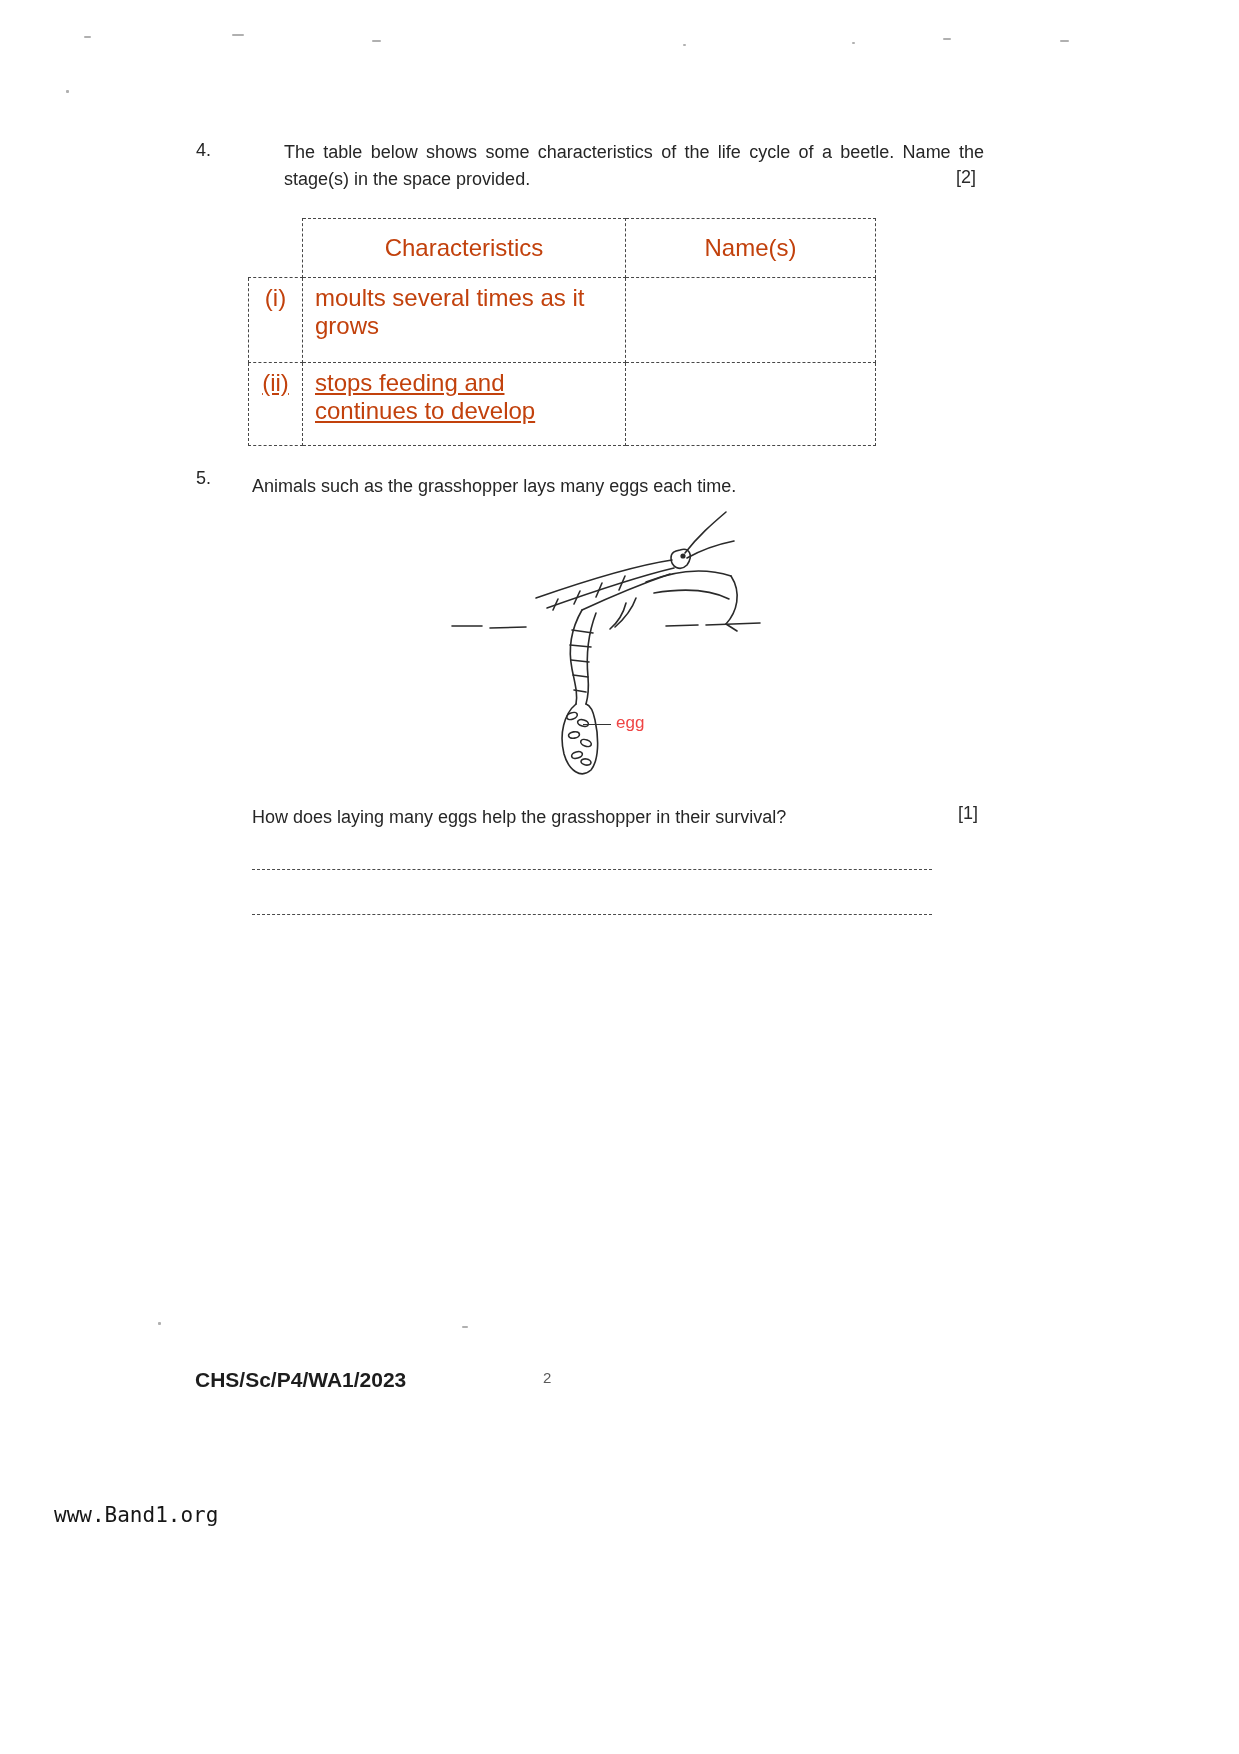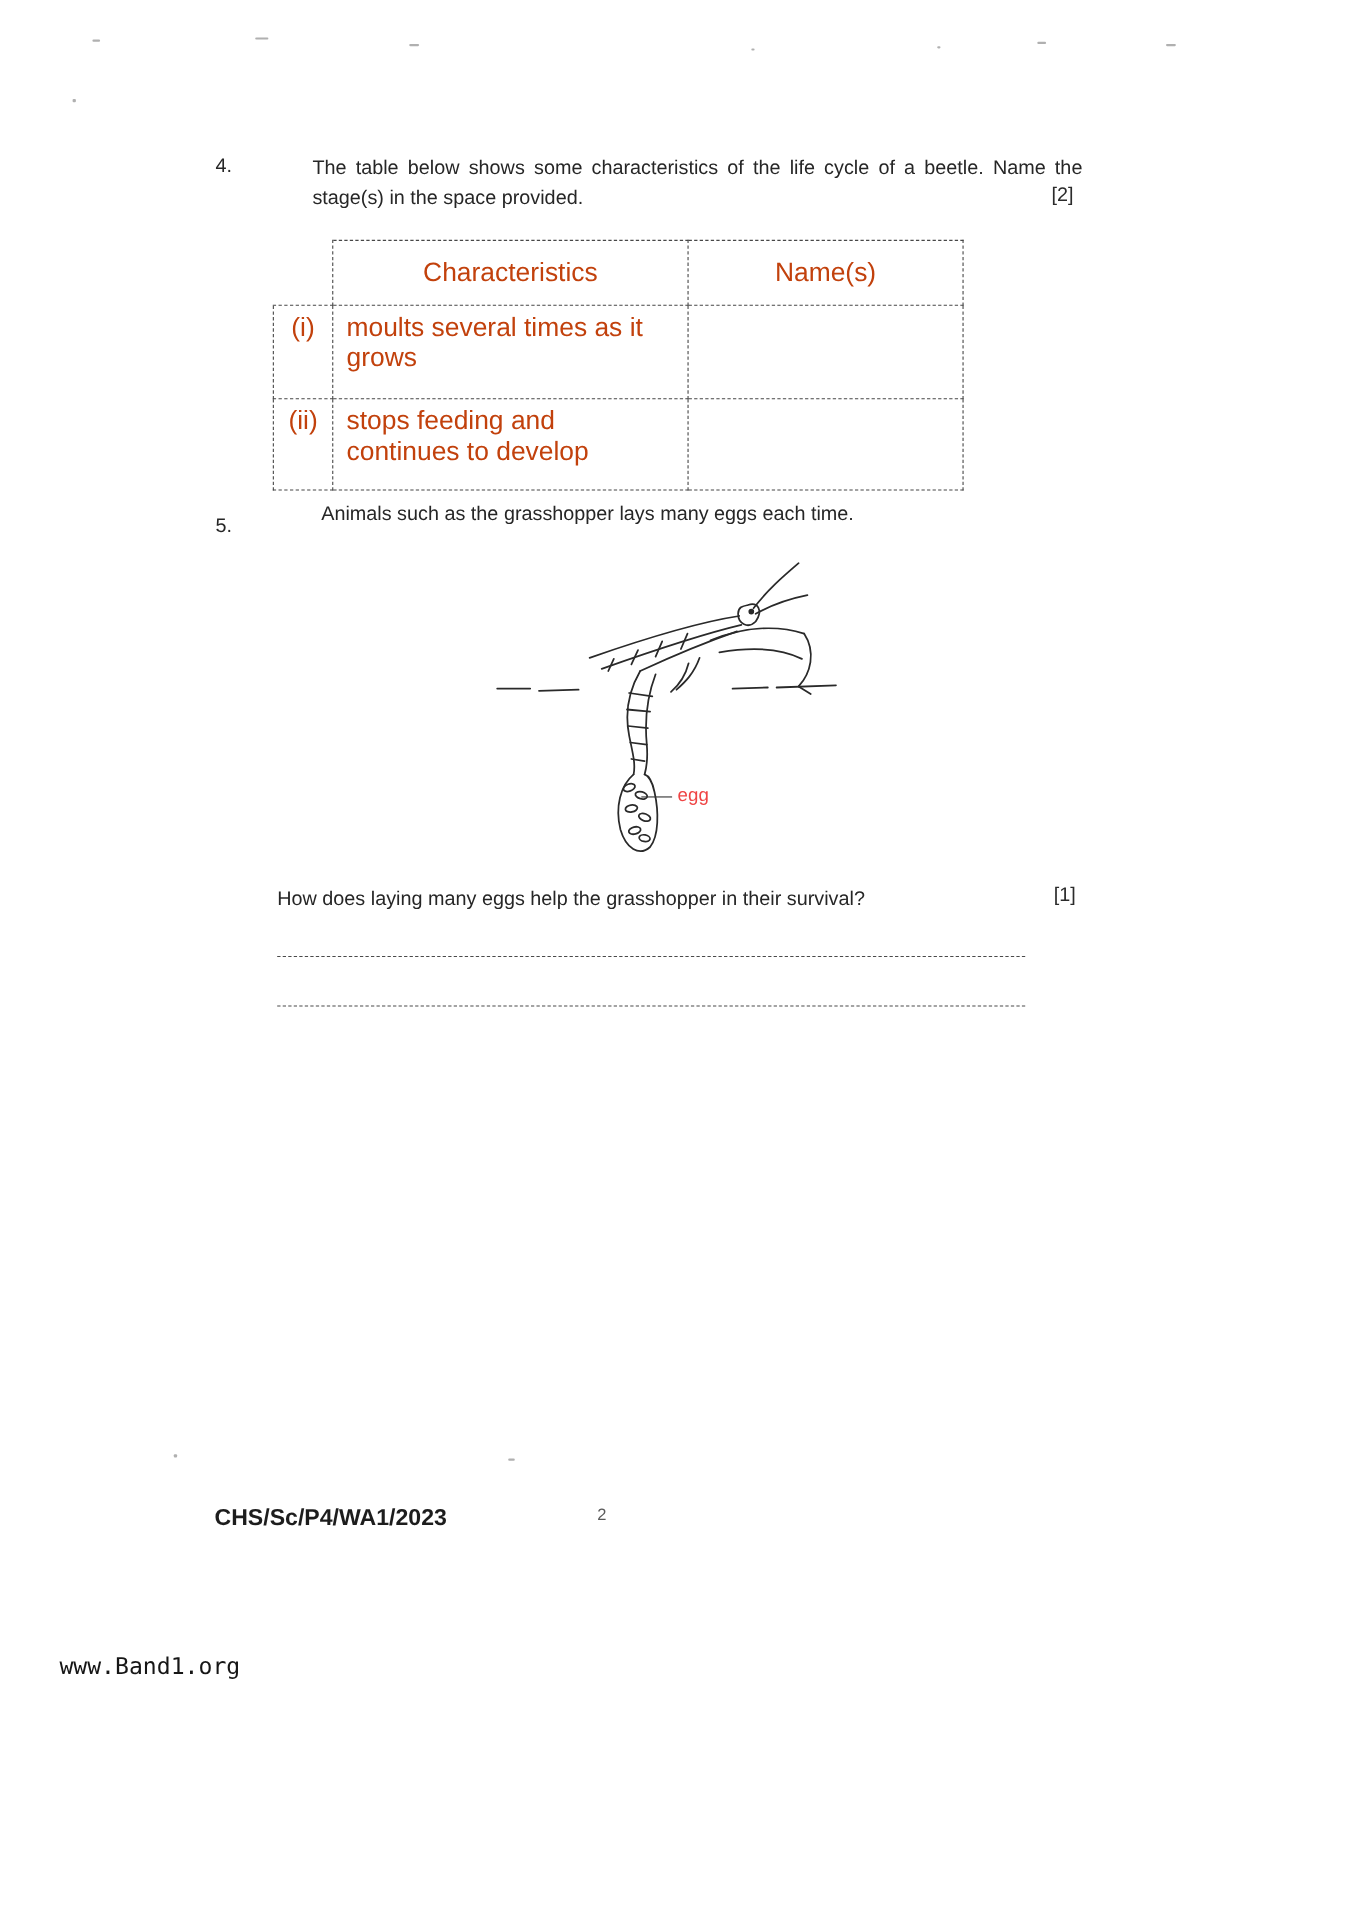--- a/index.html
+++ b/index.html
@@ -25,21 +25,21 @@
   .qtable{border-collapse:collapse;table-layout:fixed;font-size:24px;color:#c2410c;}
   .qtable th,.qtable td{
     border:1.6px dashed #474747;
     padding:6px 12px;
     vertical-align:top;
     font-weight:normal;
   }
   .qtable th{ text-align:center; vertical-align:middle; height:46px;}
   .qtable th.corner{border-top:none;border-left:none;}
   .row-i td{height:72px;}
-  .row-ii td{height:70px;}
+  .row-ii td{height:70px;text-decoration:underline;}
   .rowlabel{text-align:center;width:54px;}
 
   
   .ansline{border-top:1.7px dashed #4a4a4a;height:0;}
 
   
   .fig{pointer-events:none;}
   .fig svg{display:block;}
   .egg-dash{border-top:1.7px solid #333;width:28px;height:0;}
   .egg-label{font-size:17px;color:#ef4444;}
@@ -115,21 +115,21 @@
       </tr>
       <tr class="row-ii">
         <td class="rowlabel">(ii)</td>
         <td>stops feeding and continues to develop</td>
         <td></td>
       </tr>
     </tbody>
   </table>
 
   <div class="abs qnum" style="left:196px;top:468px;">5.</div>
-  <div class="abs qtext" style="left:252px;top:454px;width:720px;margin-left:40px;">Animals such as the grasshopper lays many eggs each time.</div>
+  <div class="abs qtext" style="left:252px;top:473px;width:720px;">Animals such as the grasshopper lays many eggs each time.</div>
 
   <div class="abs fig" style="left:430px;top:498px;width:360px;height:290px;">
     <svg width="360" height="290" viewBox="0 0 360 290">
       <g fill="none" stroke="#2a2a2a" stroke-width="1.6" stroke-linecap="round">
 
         <path d="M255,55 C268,38 282,26 296,14"></path>
         <path d="M257,60 C273,51 289,46 304,43"></path>
 
         <path d="M250,52 C259,49 264,57 257,67 C250,74 241,69 241,60 C241,54 245,53 250,52"></path>
         <circle cx="253" cy="58" r="1.8" fill="#2a2a2a"></circle>

